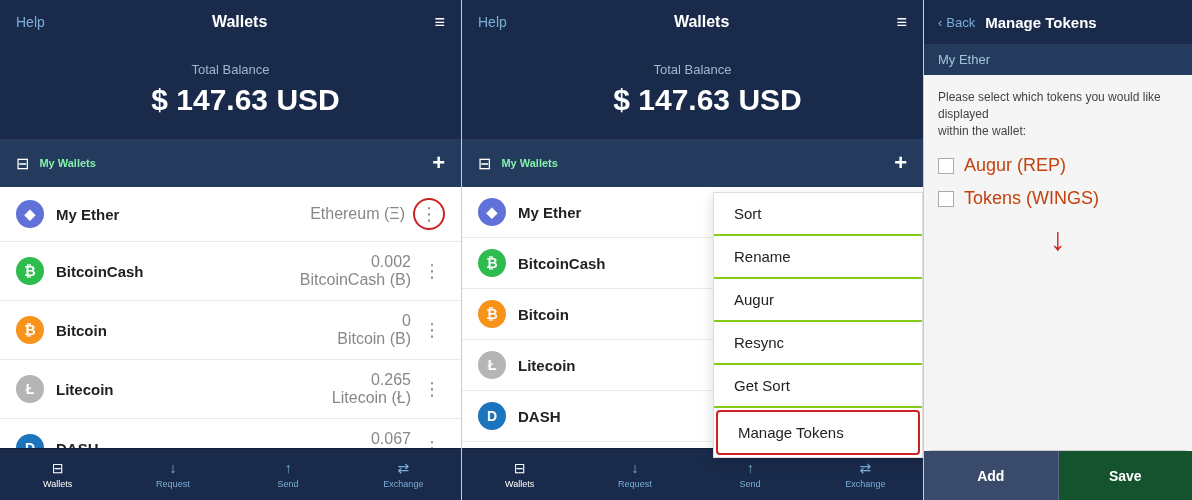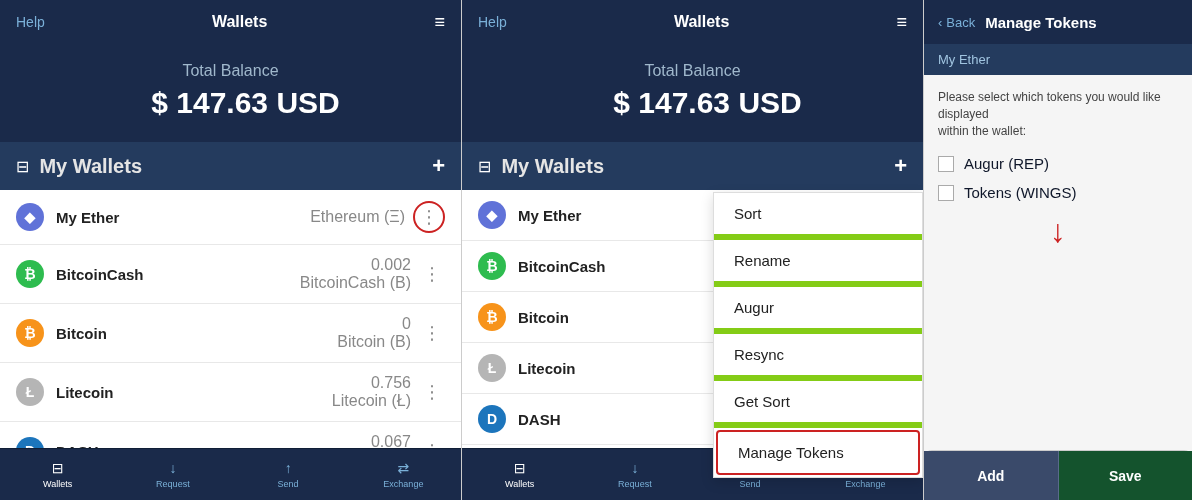--- a/index.html
+++ b/index.html
@@ -71,21 +71,21 @@
 
     
     .balance-section {
       background: #1a2a4a;
       color: white;
       text-align: center;
       padding: 18px 0 22px;
     }
 
     .balance-label {
-      font-size: 16px;
+      font-size: 13px;
       color: #a0b8cc;
       margin-bottom: 6px;
     }
 
     .balance-amount {
       font-size: 30px;
       font-weight: bold;
       color: white;
       padding-left: 30px;
     }
@@ -100,23 +100,23 @@
       height: 48px;
     }
 
     .wallets-header-icon {
       margin-right: 10px;
       font-size: 16px;
     }
 
     .wallets-header-title {
       flex: 1;
-      font-size: 20px;
-      font-weight: bold;
-      color: #e5e5e5;
+      font-size: 11px;
+      font-weight: bold;
+      color: #86efac;
     }
 
     .wallets-header-add {
       color: white;
       font-size: 22px;
       cursor: pointer;
       font-weight: bold;
     }
 
     
@@ -227,21 +227,21 @@
       border: 1px solid #ddd;
       box-shadow: 0 4px 12px rgba(0,0,0,0.15);
       z-index: 100;
     }
 
     .dropdown-item {
       padding: 12px 20px;
       font-size: 15px;
       color: #222;
       cursor: pointer;
-      border-bottom: 6px solid #84cc16;
+      border-bottom: 2px solid #84cc16;
     }
 
     .dropdown-item-last {
       border: 2px solid #cc2222;
       border-radius: 4px;
       margin: 2px;
     }
 
     
     .right-header {
@@ -298,22 +298,22 @@
 
     .token-checkbox {
       width: 16px;
       height: 16px;
       border: 1px solid #aaa;
       background: white;
       flex-shrink: 0;
     }
 
     .token-label {
-      font-size: 15px;
-      color: #0f172a;
+      font-size: 18px;
+      color: #c2410c;
     }
 
     .right-footer {
       display: flex;
       height: 50px;
       border-top: 1px solid #ccc;
       border-radius: 8px;
     }
 
     .right-footer-btn {
@@ -389,21 +389,21 @@
       <div class="wallet-coin-icon icon-btc">₿</div>
       <span class="wallet-name">Bitcoin</span>
       <span class="wallet-balance" style="white-space:pre;">0
 Bitcoin (B)</span>
       <span class="wallet-dots">⋮</span>
     </div>
 
     <div class="wallet-item">
       <div class="wallet-coin-icon icon-ltc">Ł</div>
       <span class="wallet-name">Litecoin</span>
-      <span class="wallet-balance" style="white-space:pre;">0.756
+      <span class="wallet-balance" style="white-space:pre;">0.265
 Litecoin (Ł)</span>
       <span class="wallet-dots">⋮</span>
     </div>
 
     <div class="wallet-item">
       <div class="wallet-coin-icon icon-dash">D</div>
       <span class="wallet-name">DASH</span>
       <span class="wallet-balance" style="white-space:pre;">0.067
 Dash (D)</span>
       <span class="wallet-dots">⋮</span>

